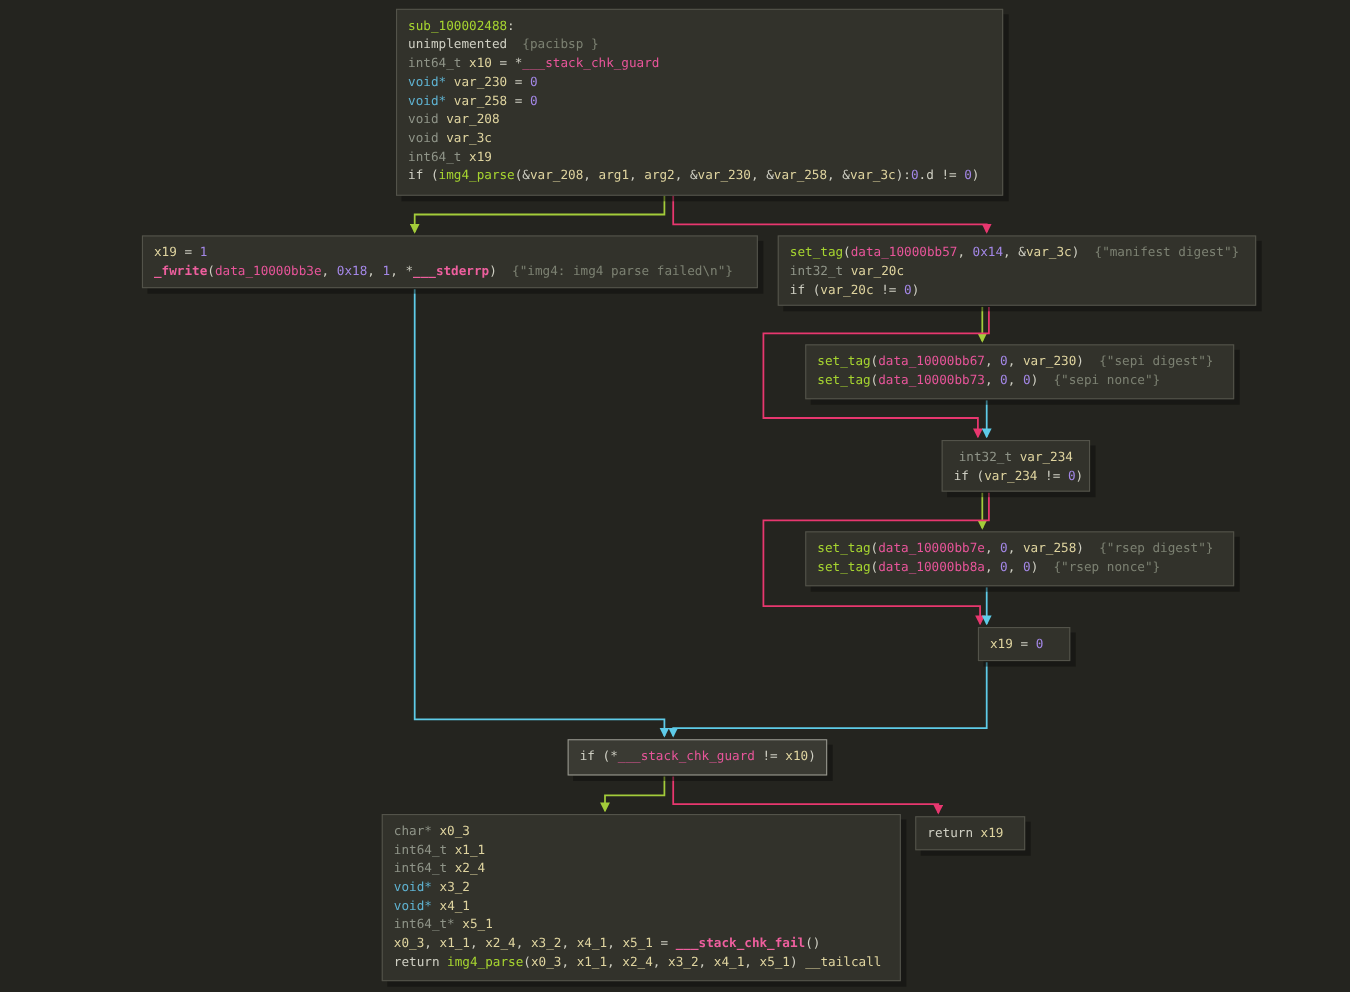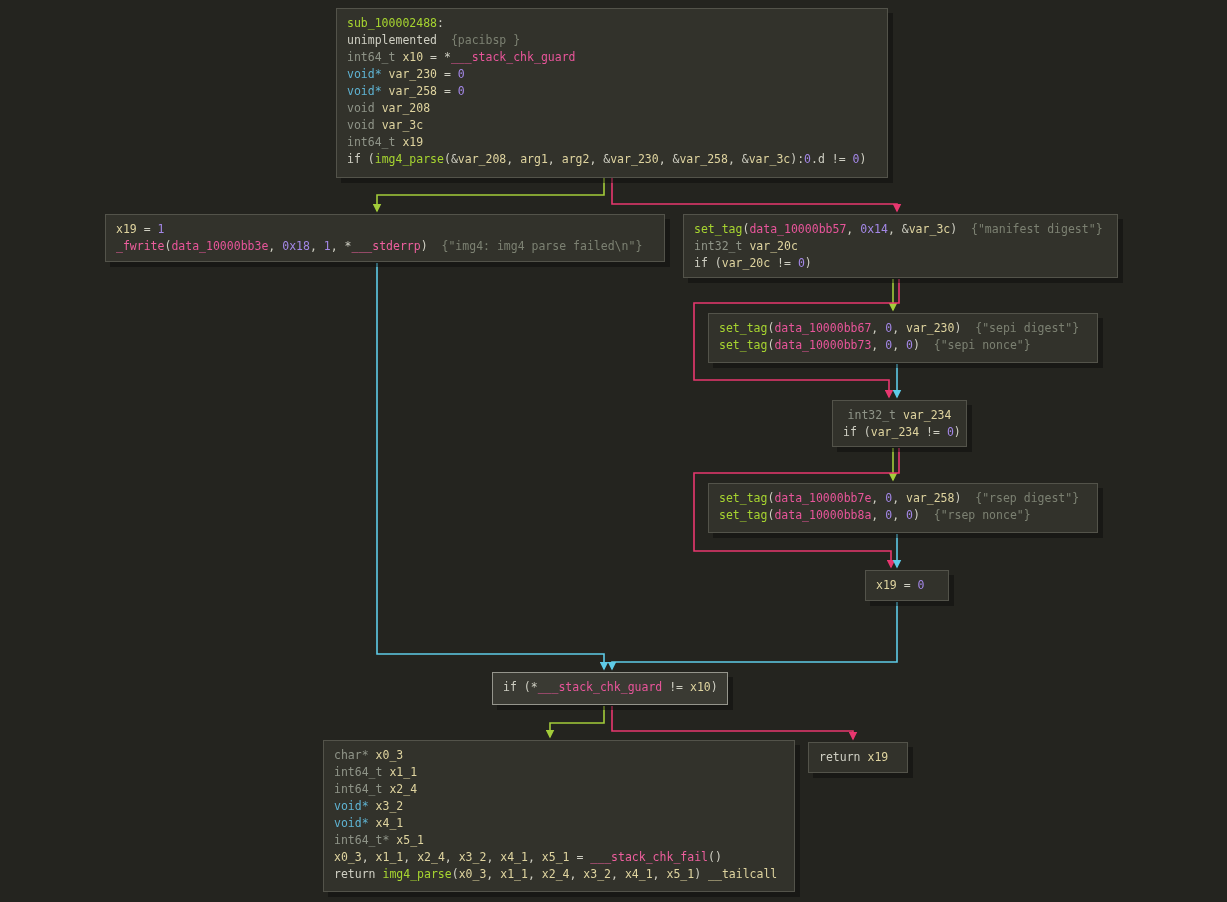--- a/index.html
+++ b/index.html
@@ -15,30 +15,31 @@
     position:absolute;
     box-sizing:border-box;
     background:var(--node,#32322b);
     border:1px solid var(--node-border,#53534a);
     box-shadow:5px 5px 0 rgba(10,10,8,0.45);
     padding:6px 10px;
     white-space:pre;
     font-size:11.5px;
     line-height:17px;
     color:var(--tok-pl,#cfcfc3);
+    margin-left:24px;
   }
   .block.hl{
     border-color:var(--node-border-hl,#95958c);
     background:var(--node-hl,#3a3a33);
   }
   .line{height:17px;}
   .tok-pl{color:var(--tok-pl)}
   .tok-fn{color:var(--tok-fn)}
   .tok-sym{color:var(--tok-sym)}
-  .tok-imp{color:var(--tok-imp);font-weight:normal}
+  .tok-imp{color:var(--tok-imp);font-weight:bold}
   .tok-num{color:var(--tok-num)}
   .tok-ty{color:var(--tok-ty)}
   .tok-cm{color:var(--tok-cm)}
   .tok-vp{color:var(--tok-vp)}
   .tok-var{color:var(--tok-var)}
 </style>
 </head>
 <body>
 
 <div id="graph">

